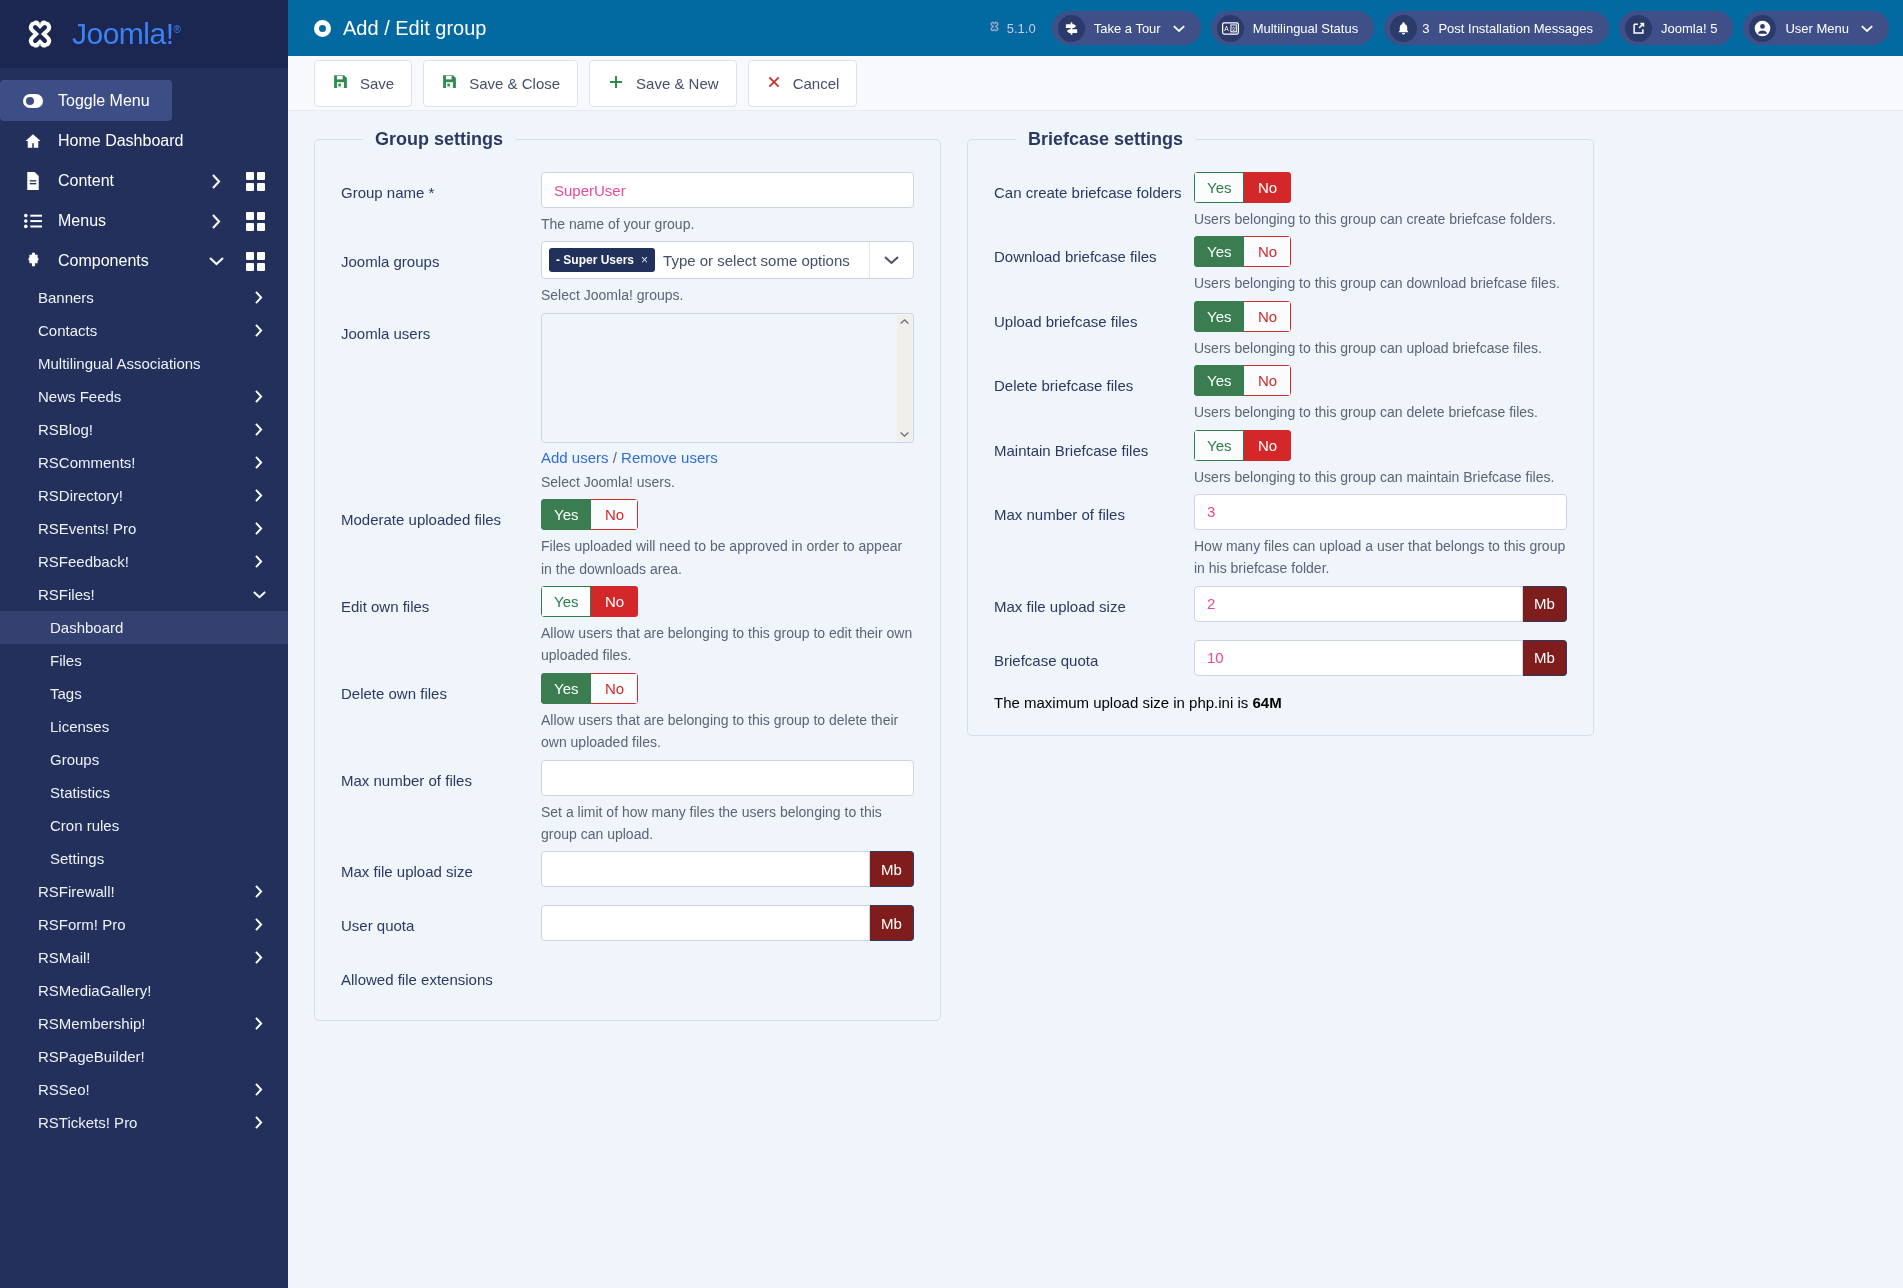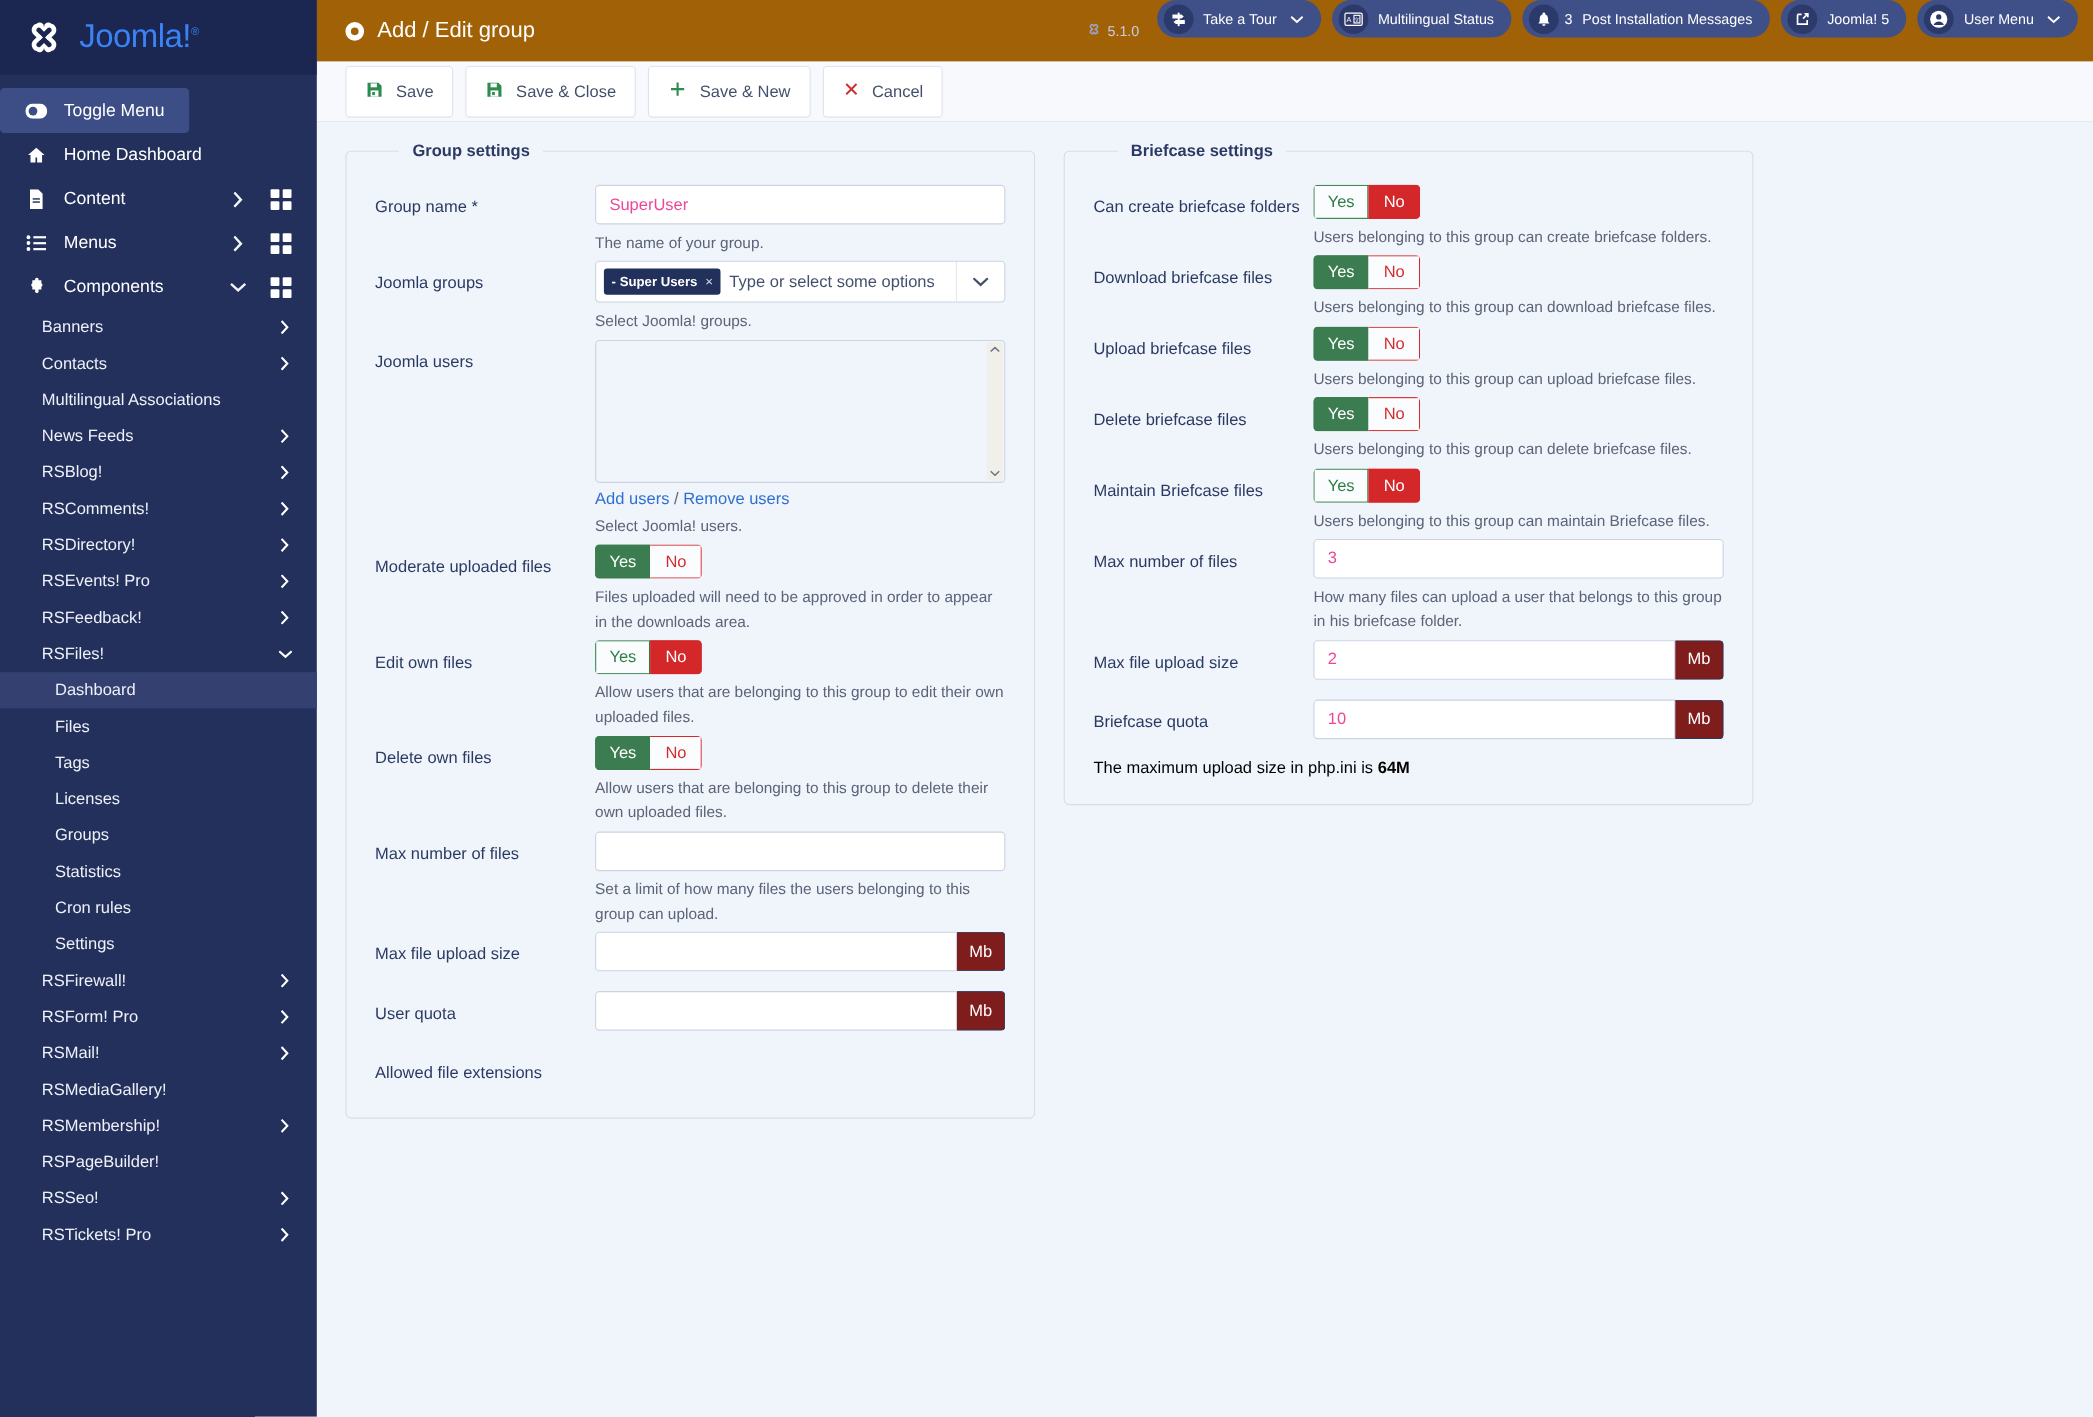--- a/index.html
+++ b/index.html
@@ -55,21 +55,21 @@
   }
   .sub-sub-item.active { background: #34406f; }
 
   .grid4 { display: grid; grid-template-columns: 8px 8px; grid-template-rows: 8px 8px; gap: 3px; }
   .grid4 span { background: #fff; display: block; border-radius: 1px; }
 
   
   .main { flex: 1 1 auto; display: flex; flex-direction: column; min-width: 0; }
 
   .topbar {
-    height: 56px; background: #a16207; display: flex; 
+    height: 56px; background: #0369a1; display: flex; align-items: center;
     padding: 0 14px 0 26px; gap: 10px; color: #fff;
   }
   .page-title { display: flex; align-items: center; gap: 12px; font-size: 20px; font-weight: 400; }
   .title-dot {
     width: 17px; height: 17px; border-radius: 50%; border: 5px solid #fff;
     display: inline-block;
   }
   .topbar-spacer { flex: 1 1 auto; }
   .ver { font-size: 13px; color: #c7cde0; display:flex; align-items:center; gap:6px; margin-right: 6px; }
   .pill {
@@ -100,21 +100,21 @@
     flex: 1 1 auto; padding: 18px 26px 0 26px; display: flex; gap: 26px;
     align-items: flex-start; overflow: hidden;
   }
 
   fieldset.panel {
     border: 1px solid #d6ddeb; border-radius: 5px;
     padding: 22px 26px 24px 26px; background: #f0f4fb;
     min-width: 0;
   }
   fieldset.panel > legend {
-    padding: 0 12px; font-size: 15px; font-weight: bold; color: #2b3a62;
+    padding: 0 12px; font-size: 18px; font-weight: bold; color: #2b3a62;
     margin-left: 22px;
   }
   .panel-left { flex: 0 0 627px; }
   .panel-right { flex: 0 0 627px; }
 
   .row { display: flex; align-items: flex-start; margin-bottom: 6px; }
   .row .lab {
     flex: 0 0 200px; font-size: 15px; color: #2b3a62;
     padding-top: 11px; line-height: 1.3;
   }

